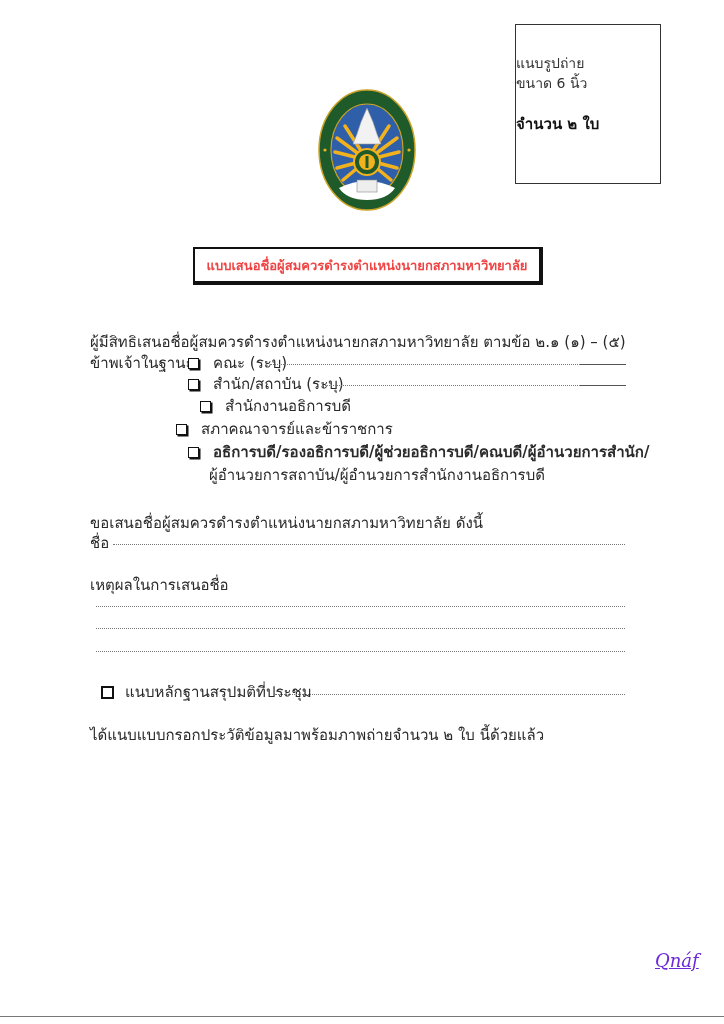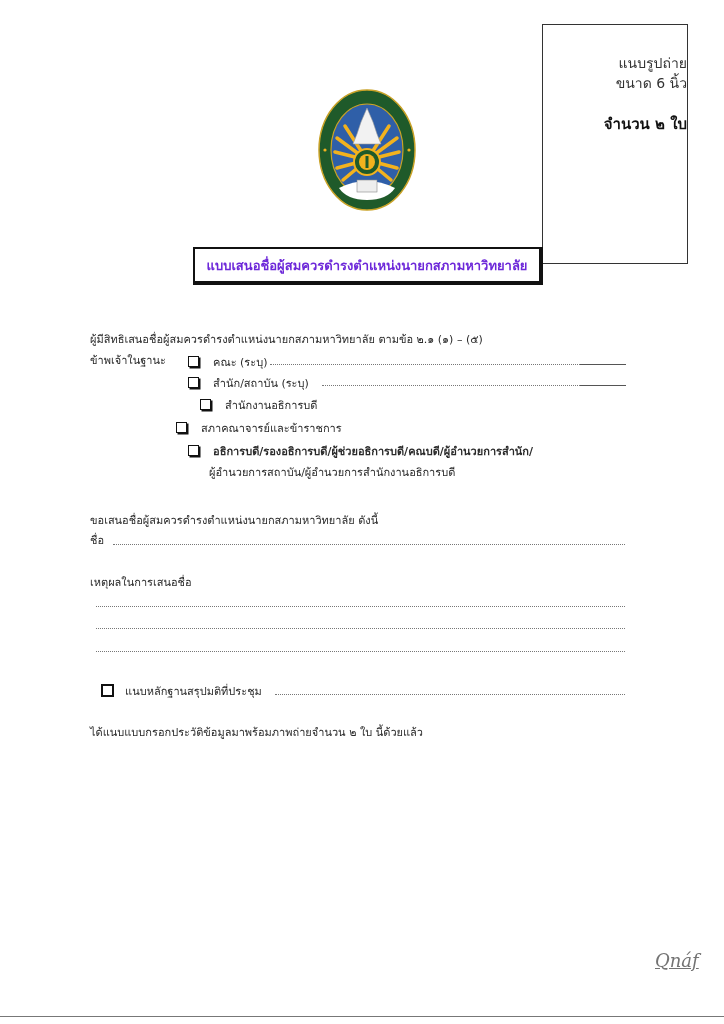--- a/index.html
+++ b/index.html
@@ -12,25 +12,25 @@
       height: 1024px;
       position: relative;
       overflow: hidden;
       font-family: "DejaVu Sans", "Liberation Sans", sans-serif;
       color: #222222;
     }
     .abs { position: absolute; }
 
     
     .photo-box {
-      left: 542px; top: 24px;
-      width: 146px; height: 240px;
+      left: 515px; top: 24px;
+      width: 146px; height: 160px;
       border: 1.5px solid #333;
       box-sizing: border-box;
-      text-align: right;
+      text-align: left;
       font-size: 14px;
       color: #333;
     }
     .photo-box .l1 { margin-top: 28px; line-height: 20px; }
     .photo-box .l2 { line-height: 20px; }
     .photo-box .l3 { margin-top: 19px; font-weight: bold; font-size: 15px; color: #111; }
 
     
     .logo {
       left: 317px; top: 88px;
@@ -43,24 +43,24 @@
       width: 350px; height: 38px;
       border: 2.5px solid #111;
       border-right-width: 4px;
       border-bottom-width: 4px;
       box-sizing: border-box;
       display: flex;
       align-items: center;
       justify-content: center;
       font-size: 13px;
       font-weight: bold;
-      color: #6d28d9;
+      color: #ef4444;
     }
 
-    .text { font-size: 11px; color: #2a2a2a; white-space: nowrap; }
+    .text { font-size: 15px; color: #2a2a2a; white-space: nowrap; }
 
     .cb {
       display: inline-block;
       width: 11px; height: 11px;
       border: 1.6px solid #111;
       box-shadow: 1.5px 1.5px 0 #111;
       box-sizing: border-box;
       vertical-align: middle;
       background: #fff;
     }
@@ -79,21 +79,21 @@
       position: absolute;
       border-bottom: 1px solid #555;
       height: 0;
     }
 
     .signature {
       left: 655px; top: 950px;
       font-family: "DejaVu Serif", serif;
       font-style: italic;
       font-size: 18px;
-      color: #737373;
+      color: #6d28d9;
       text-decoration: underline;
     }
     .bottom-line {
       left: 0; top: 1016px; width: 724px; height: 0;
       border-bottom: 1.5px solid #777;
     }
   </style>
 </head>
 <body>
 

